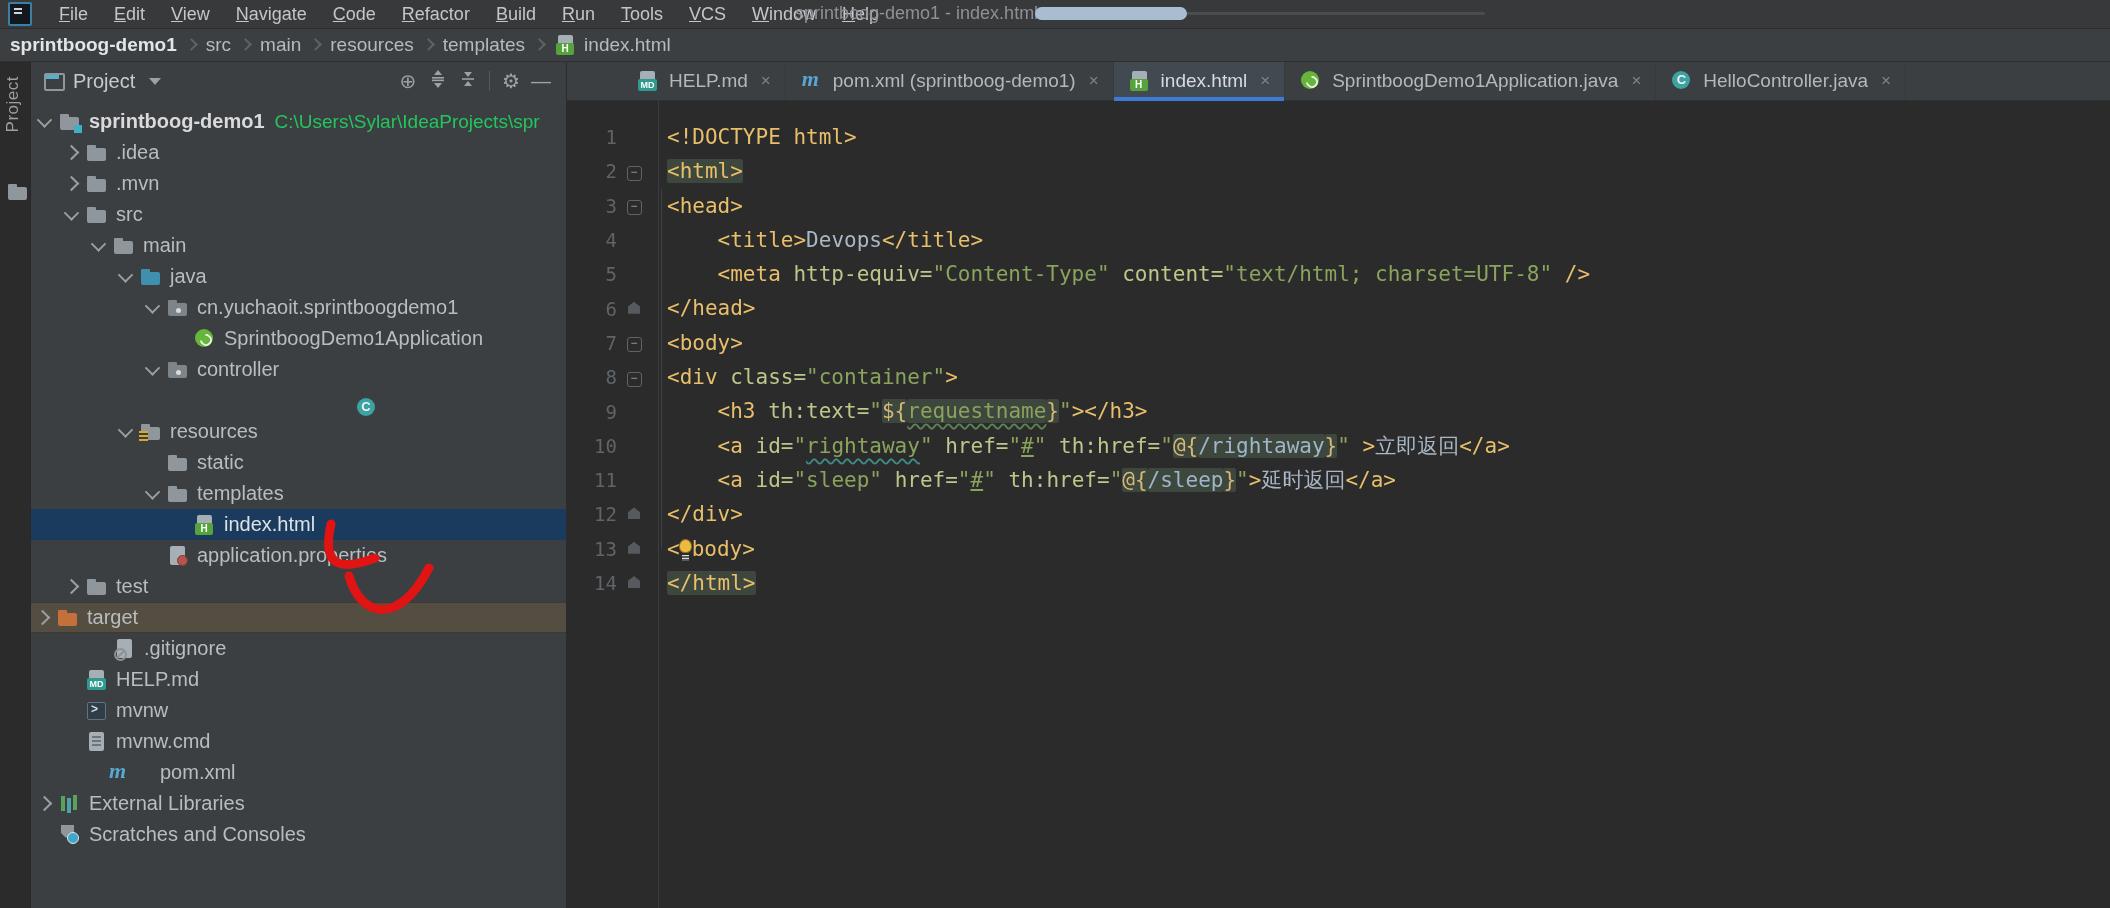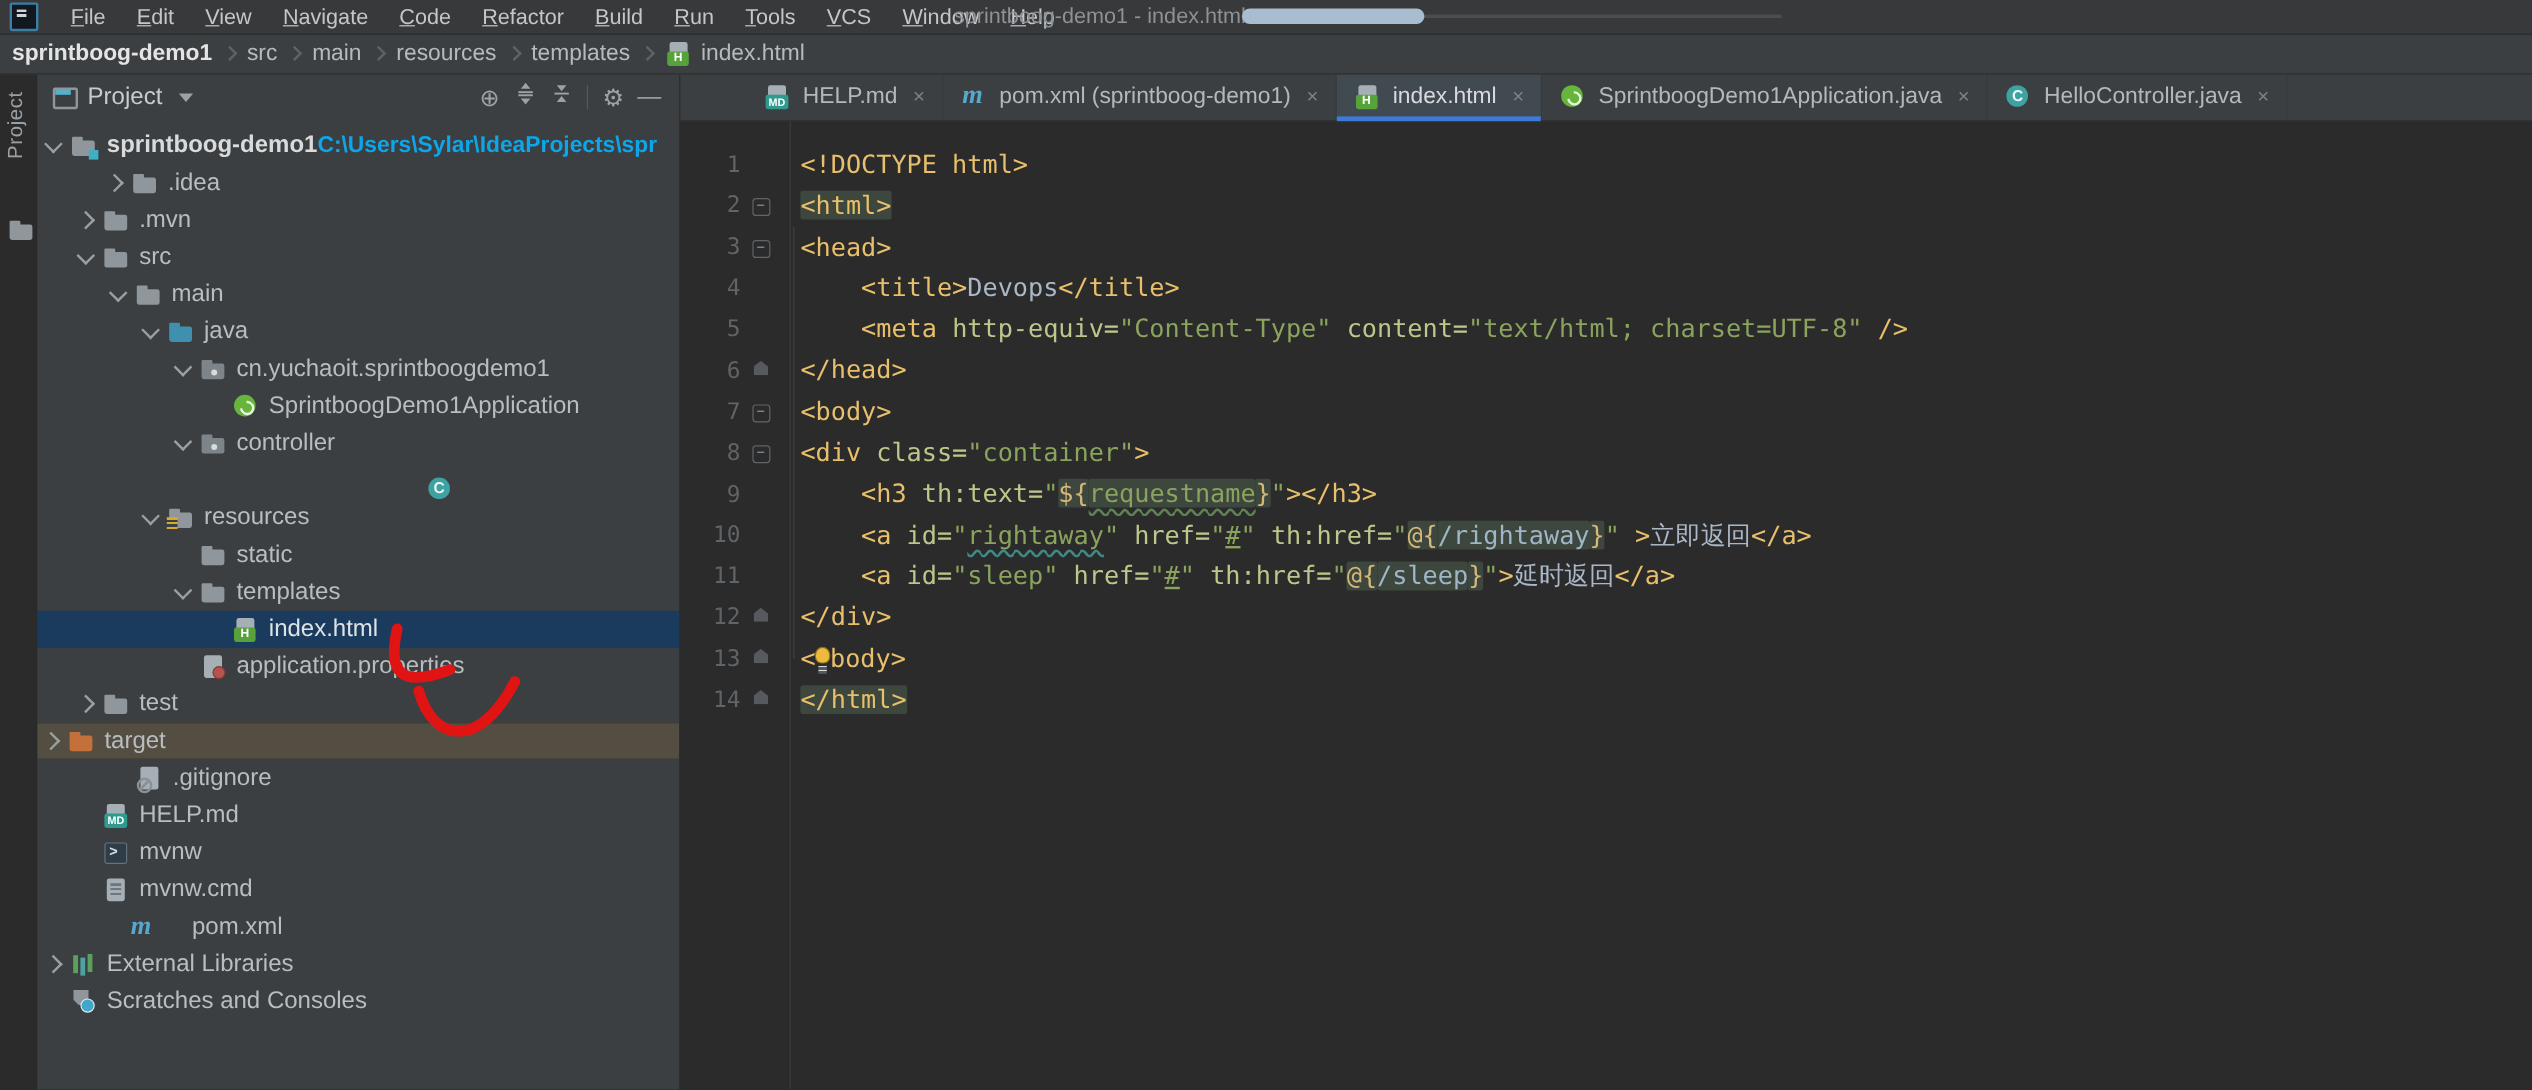--- a/index.html
+++ b/index.html
@@ -37,21 +37,21 @@
   .panel-title{color:#c8cbce;font-size:20px;margin-left:8px;}
   .caret-down{width:0;height:0;border-left:6px solid transparent;border-right:6px solid transparent;
               border-top:7px solid #9da1a4;margin-left:14px;}
   .panel-head .spacer{flex:1;}
   .phead-ic{color:#9da2a5;font-size:20px;width:30px;text-align:center;cursor:default;}
   .phead-sep{width:1px;height:20px;background:#55595c;margin:0 6px;}
   .tree{position:absolute;left:0;top:44px;right:0;bottom:0;}
   .trow{height:31px;display:flex;align-items:center;white-space:nowrap;overflow:hidden;}
   .trow .lbl{color:#b9bdc0;font-size:20px;margin-left:7px;}
   .trow.bold .lbl{font-weight:bold;color:#d8dadc;}
-  .trow .sub{color:#0ea5e9;font-size:19px;font-weight:bold;}
+  .trow .sub{color:#22c55e;font-size:19px;margin-left:10px;}
   .trow.sel{background:#1a3a5e;}
   .trow.sel .lbl{color:#dde2e6;}
   .trow.hi{background:rgba(170,130,70,.22);box-shadow:inset 0 1px 0 rgba(0,0,0,.25),inset 0 -1px 0 rgba(0,0,0,.25);}
   .chev{width:9px;height:9px;border-right:2px solid #9b9fa2;border-bottom:2px solid #9b9fa2;flex:none;margin:0 8px 0 6px;}
   .chev.open{transform:rotate(45deg) translate(-1px,-1px);}
   .chev.closed{transform:rotate(-45deg);}
   .chev.none{border-color:transparent;}
   
   .icn{display:inline-block;width:24px;height:24px;position:relative;flex:none;}
   .icn b{position:absolute;font-style:normal;}
@@ -234,21 +234,21 @@
     </div>
     <div class="tree" id="tree">
         <div class="trow bold" style="padding-left: 2px;">
           <span class="chev open"></span>
           <span class="icn i-folder i-root">
             <b></b>
           </span>
           <span class="lbl">sprintboog-demo1</span>
           <span class="sub">C:\Users\Sylar\IdeaProjects\spr</span>
         </div>
-        <div class="trow" style="padding-left: 29px; margin-left: 24px;">
+        <div class="trow" style="padding-left: 29px;">
           <span class="chev closed"></span>
           <span class="icn i-folder">
             <b></b>
           </span>
           <span class="lbl">.idea</span>
         </div>
         <div class="trow" style="padding-left: 29px;">
           <span class="chev closed"></span>
           <span class="icn i-folder">
             <b></b>

